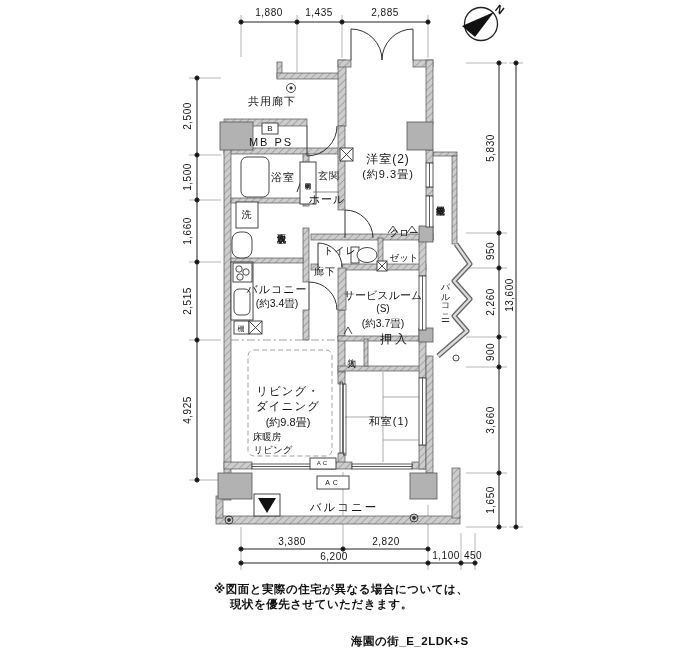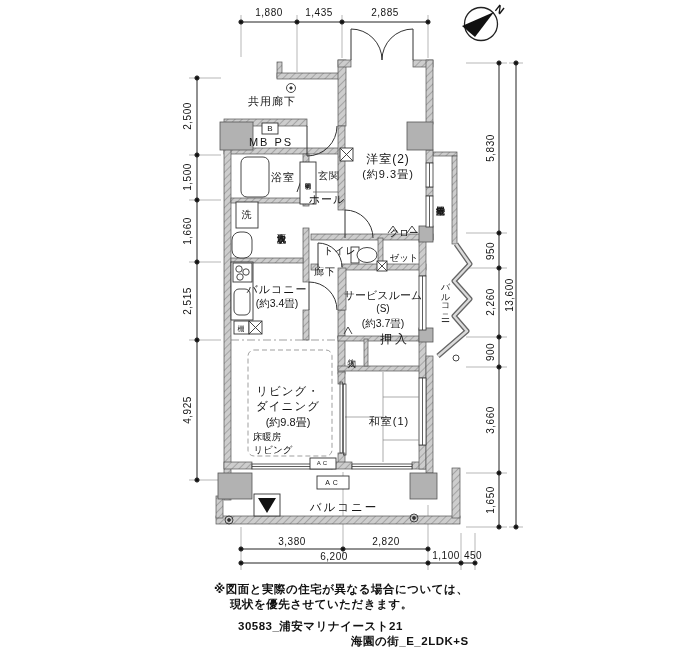--- a/index.html
+++ b/index.html
@@ -299,16 +299,15 @@
 <div class="lbl" style="left:273px;top:450px;font-size:9.5px;letter-spacing:0">リビング</div>
 <div class="lbl" style="left:389px;top:421px">和室(1)</div>
 <div class="lbl" style="left:241px;top:328px;font-size:7px;letter-spacing:0">棚</div>
 <div class="lbl" style="left:323px;top:463px;font-size:6px;letter-spacing:2px">AC</div>
 <div class="lbl" style="left:333px;top:482px;font-size:7px;letter-spacing:3px">AC</div>
 <div class="lbl" style="left:344px;top:508px;font-size:11.5px;letter-spacing:2px">バルコニー</div>
 <div class="lbl nrot" style="left:500px;top:10px">N</div>
 
 <div class="note" style="left:214px;top:582px">※図面と実際の住宅が異なる場合については、</div>
 <div class="note" style="left:230px;top:597px">現状を優先させていただきます。</div>
-<div class="note" style="left:238px;top:619px">30583_浦安マリナイースト21</div>
 <div class="note" style="left:351px;top:634px">海園の街_E_2LDK+S</div>
 
 </div>
 
 </body></html>

